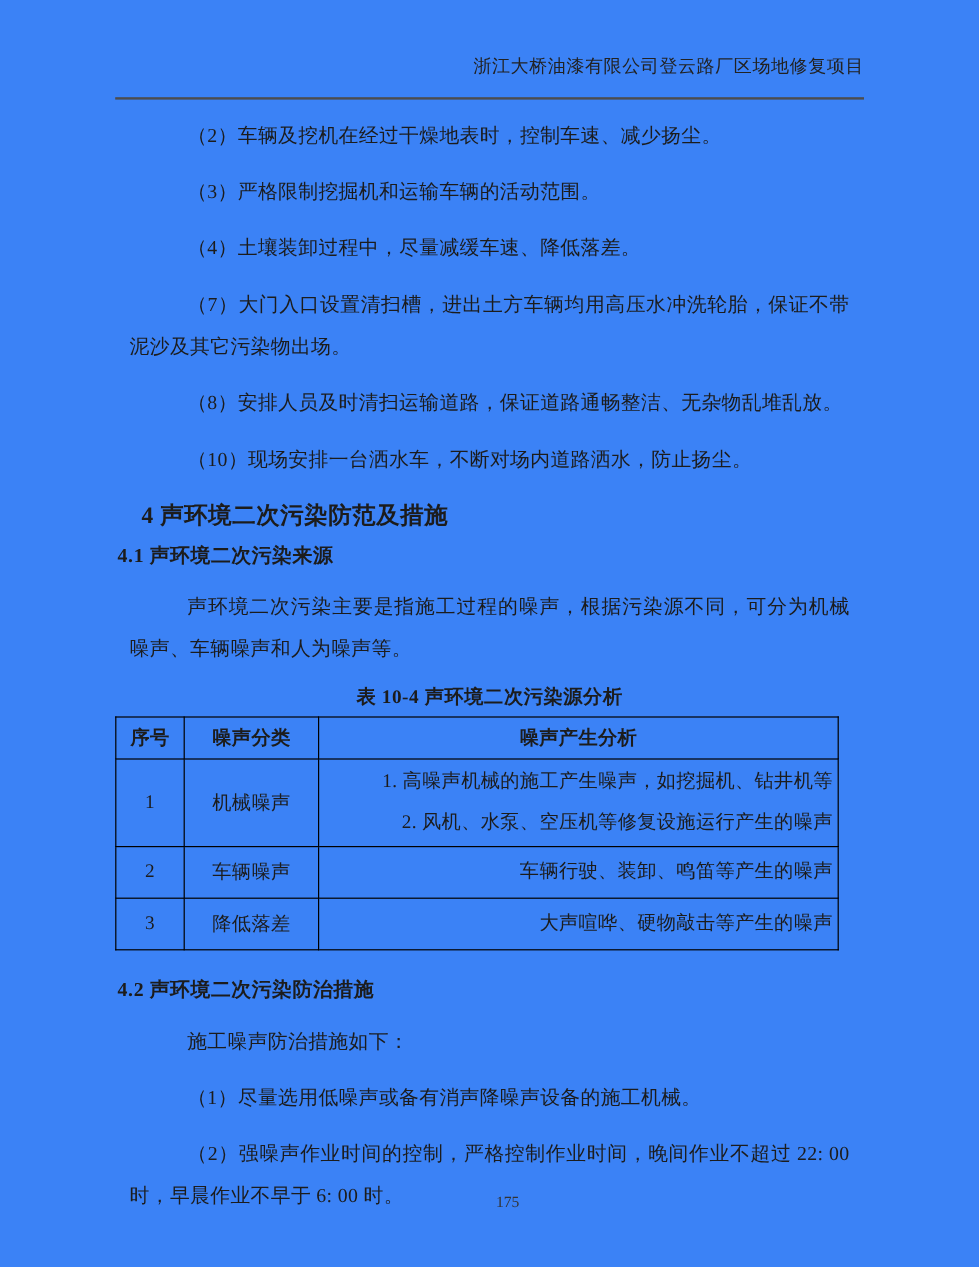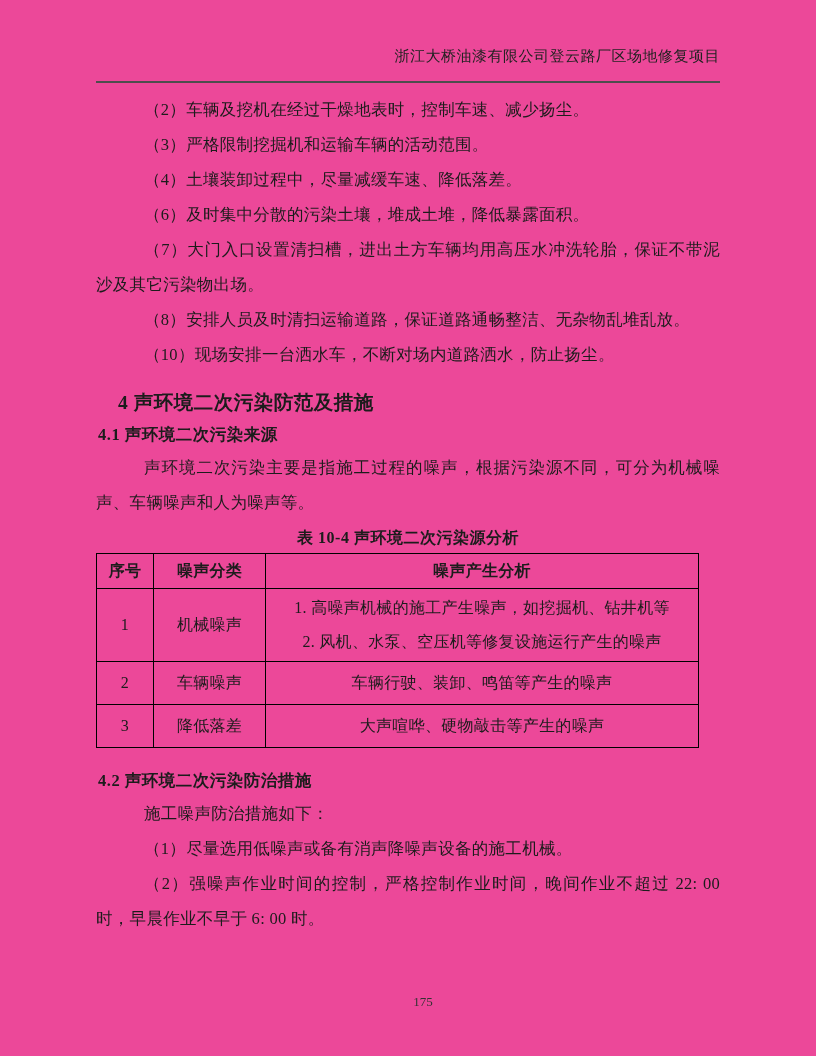--- a/index.html
+++ b/index.html
@@ -5,41 +5,41 @@
   html, body {
     margin: 0;
     padding: 0;
     background: #ffffff;
   }
   .page {
     position: relative;
     width: 816px;
     height: 1056px;
     margin: 0 auto;
-    background: #ec4899;
+    background: #3b82f6;
     font-family: "Liberation Serif", "DejaVu Serif", serif;
     color: #1c1c1c;
     overflow: hidden;
     box-sizing: border-box;
     padding: 46px 96px 0 96px;
   }
   
   .doc-header {
     text-align: right;
     font-size: 15px;
     letter-spacing: 0.5px;
     color: #222222;
     padding-bottom: 15px;
     border-bottom: 2px solid #4d4d4d;
     line-height: 20px;
   }
   
   .body-block { margin-top: 9px; }
   p.body {
-    margin: 0;
+    margin: 12px;
     font-size: 16.5px;
     line-height: 35px;
     text-align: justify;
     text-indent: 48px;
     letter-spacing: 0.3px;
   }
   
   h1.sec {
     margin: 16px 0 4px 22px;
     font-size: 19.5px;
@@ -75,21 +75,21 @@
     padding: 2px 4px;
     vertical-align: middle;
     letter-spacing: 0.3px;
   }
   table.noise th {
     font-weight: bold;
     text-align: center;
     height: 30px;
   }
   td.c { text-align: center; }
-  td.analysis { text-align: center; padding-left: 10px; padding-right: 6px; }
+  td.analysis { text-align: right; padding-left: 10px; padding-right: 6px; }
   td.analysis p { margin: 0; line-height: 34px; }
   tr.r1 td { height: 64px; }
   tr.r2 td, tr.r3 td { height: 38px; }
   .col-no { width: 57px; }
   .col-cat { width: 112px; }
   .col-analysis { width: 433px; }
   .spacer-42 { height: 16px; }
   
   .page-footer {
     position: absolute;
@@ -108,21 +108,20 @@
 <div class="page">
 
   <div class="doc-header">
     <span>浙江大桥油漆有限公司登云路厂区场地修复项目</span>
   </div>
 
   <div class="body-block">
     <p class="body">（2）车辆及挖机在经过干燥地表时，控制车速、减少扬尘。</p>
     <p class="body">（3）严格限制挖掘机和运输车辆的活动范围。</p>
     <p class="body">（4）土壤装卸过程中，尽量减缓车速、降低落差。</p>
-    <p class="body">（6）及时集中分散的污染土壤，堆成土堆，降低暴露面积。</p>
     <p class="body">（7）大门入口设置清扫槽，进出土方车辆均用高压水冲洗轮胎，保证不带泥沙及其它污染物出场。</p>
     <p class="body">（8）安排人员及时清扫运输道路，保证道路通畅整洁、无杂物乱堆乱放。</p>
     <p class="body">（10）现场安排一台洒水车，不断对场内道路洒水，防止扬尘。</p>
   </div>
 
   <h1 class="sec">4 声环境二次污染防范及措施</h1>
 
   <h2 class="subsec">4.1 声环境二次污染来源</h2>
 
   <p class="body">声环境二次污染主要是指施工过程的噪声，根据污染源不同，可分为机械噪声、车辆噪声和人为噪声等。</p>

